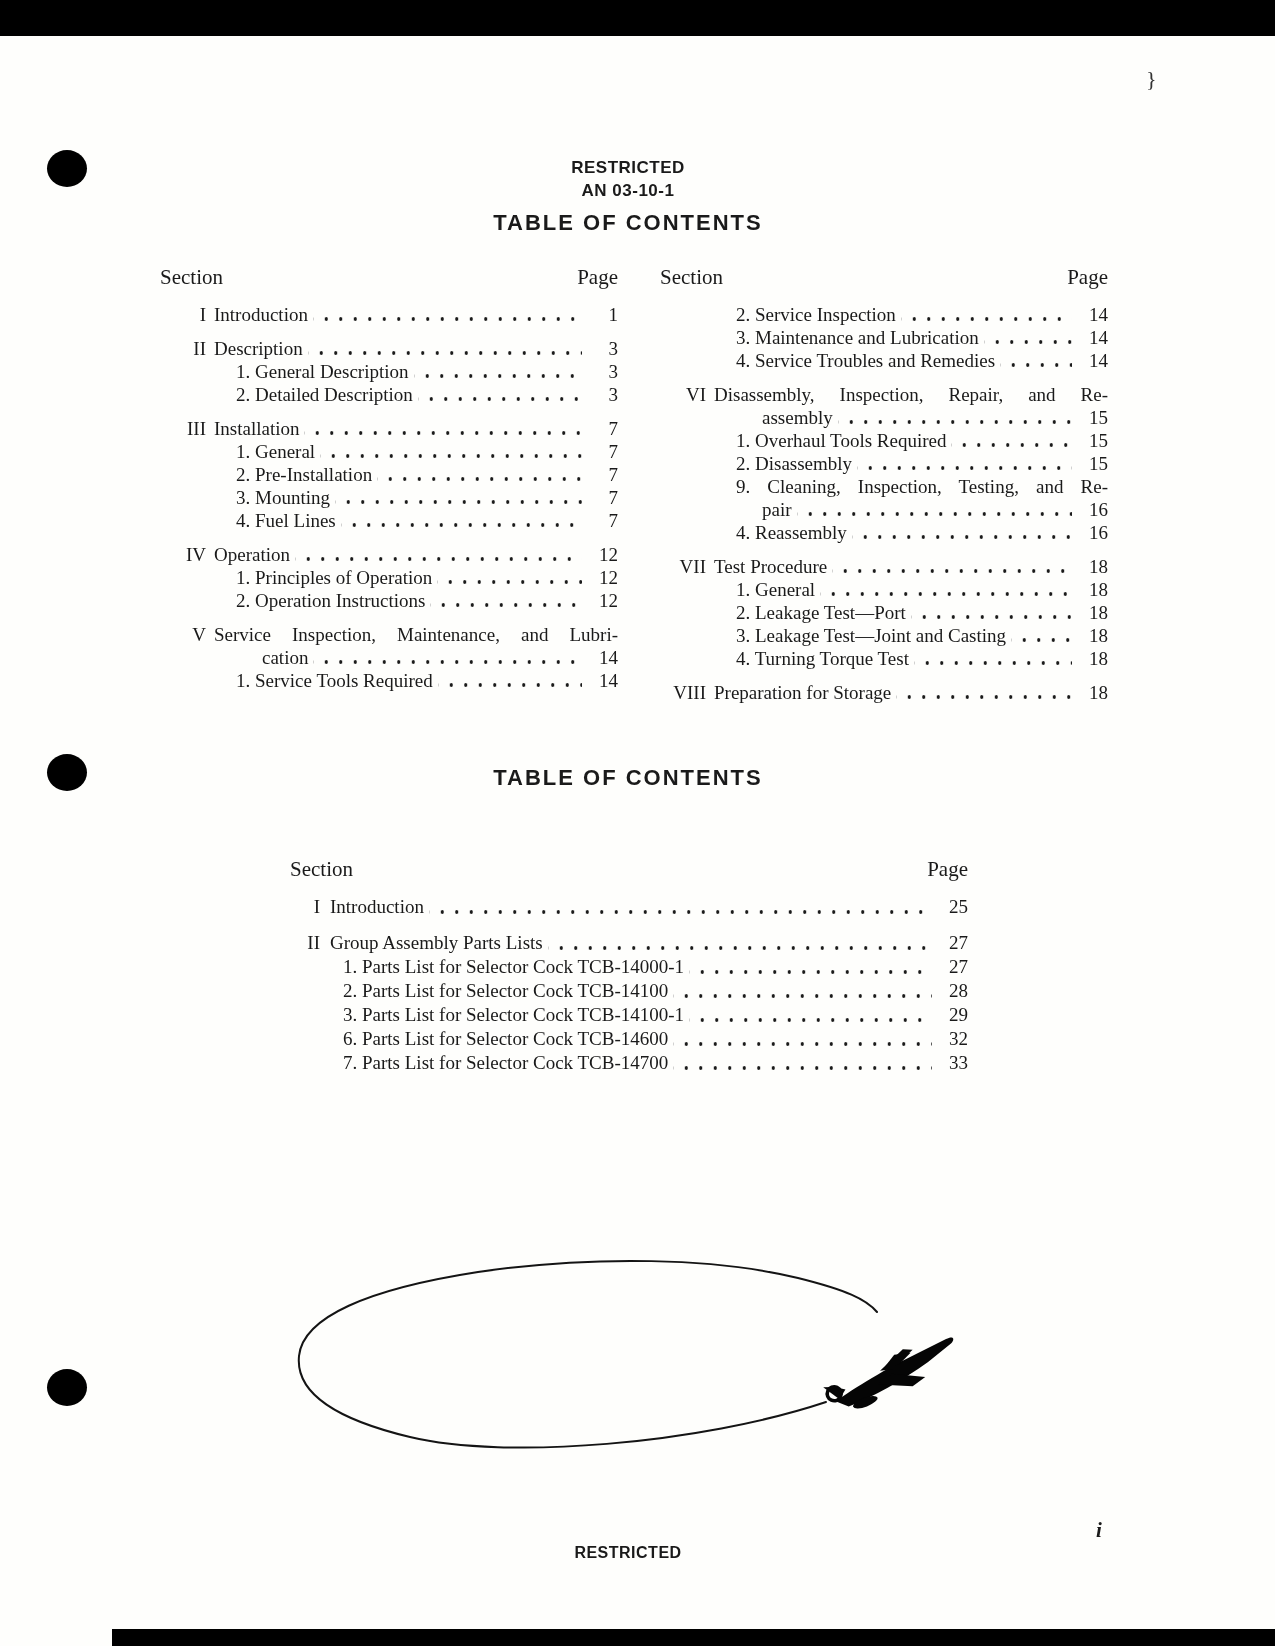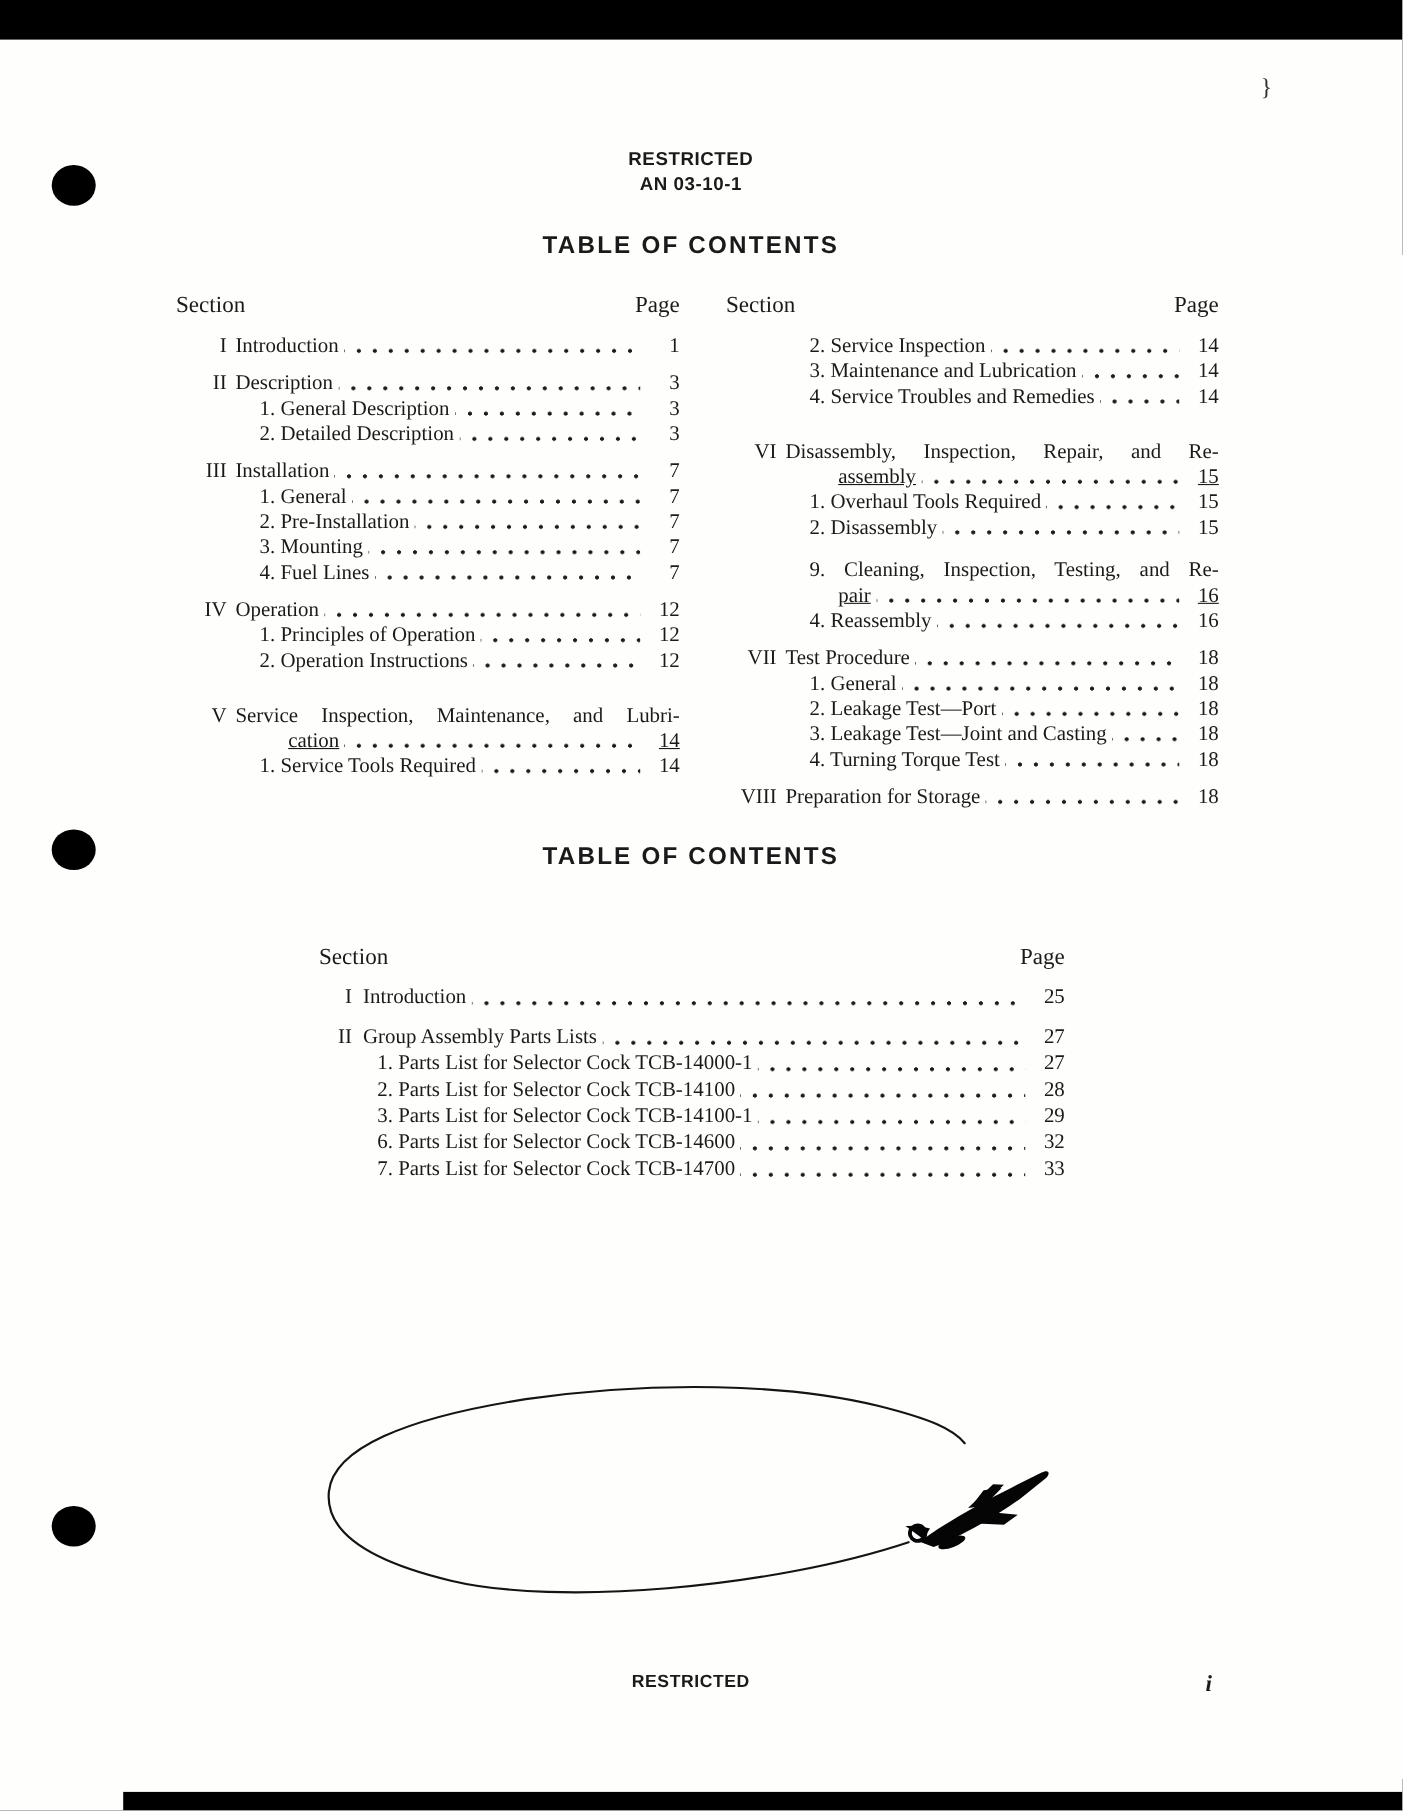--- a/index.html
+++ b/index.html
@@ -4,43 +4,43 @@
 <style>
   html,body{margin:0;padding:0;background:#888;}
   .page{position:relative;width:1275px;height:1646px;background:#fefefc;overflow:hidden;
         font-family:"Liberation Serif",serif;color:#1a1a1a;}
   .bar-top{position:absolute;left:0;top:0;width:100%;height:36px;background:#000;}
   .bar-bottom{position:absolute;left:112px;right:0;bottom:0;height:17px;background:#000;}
   .punch{position:absolute;width:40px;height:37px;border-radius:50%;background:#000;}
   .punch1{left:47px;top:150px;}
   .punch2{left:47px;top:754px;}
   .punch3{left:47px;top:1369px;}
-  .sans{font-family:"Liberation Sans",sans-serif;font-weight:bold;}
+  .sans{font-family:"Liberation Sans",sans-serif;font-weight:bold;margin-top:23px;}
   .hdr{position:absolute;left:0;top:133px;width:1256px;text-align:center;}
   .hdr div{font-size:17px;letter-spacing:.5px;line-height:23px;}
   .toc-title{position:absolute;left:0;top:210px;width:1256px;text-align:center;
              font-size:22px;letter-spacing:2px;margin:0;}
   .toc2-title{position:absolute;left:0;top:760px;width:1256px;text-align:center;
               font-size:22px;letter-spacing:2px;line-height:35px;margin:0;}
   .colhead{display:flex;justify-content:space-between;font-size:21px;line-height:23px;margin-bottom:14px;}
   .toc1{position:absolute;left:160px;top:266px;width:948px;display:flex;gap:42px;font-size:19px;}
   .toc1 .col-l{width:458px;}
   .toc1 .col-r{width:448px;}
   .toc2{position:absolute;left:290px;top:858px;width:678px;font-size:19px;}
   .toc2 .trow{line-height:24px;}
   .trow{display:flex;align-items:baseline;line-height:23px;}
   .trow.gap{margin-top:11px;}
   .toc2 .trow.gap{margin-top:12px;}
   .num{width:46px;text-align:right;margin-right:8px;flex:none;}
   .toc2 .num{width:30px;margin-right:10px;}
   .i1{padding-left:76px;}
-  .i2{padding-left:102px;text-decoration:underline;}
+  .i2{padding-left:102px;}
   .toc2 .i1{padding-left:53px;}
   .ttl{white-space:nowrap;}
-  .fill .ttl{flex:1;white-space:normal;text-align:justify;text-align-last:justify;margin-top:16px;}
+  .fill .ttl{flex:1;white-space:normal;text-align:justify;text-align-last:justify;}
   .dots{flex:1;align-self:stretch;margin-left:5px;margin-right:6px;
         background-image:radial-gradient(circle,#1b1b1b 1.55px,transparent 2px);
         background-size:14.5px 4px;background-repeat:repeat-x;
         background-position:6px calc(100% - 5px);}
   .pg{width:30px;text-align:right;flex:none;}
   .emblem{position:absolute;left:0;top:0;pointer-events:none;}
   .footer{position:absolute;left:0;top:1521px;width:1256px;text-align:center;font-size:16px;letter-spacing:.5px;}
   .folio{position:absolute;left:1096px;top:1518px;font-size:21px;font-weight:bold;font-style:italic;}
   .stray{position:absolute;left:1146px;top:66px;font-size:22px;color:#333;}
 </style>

